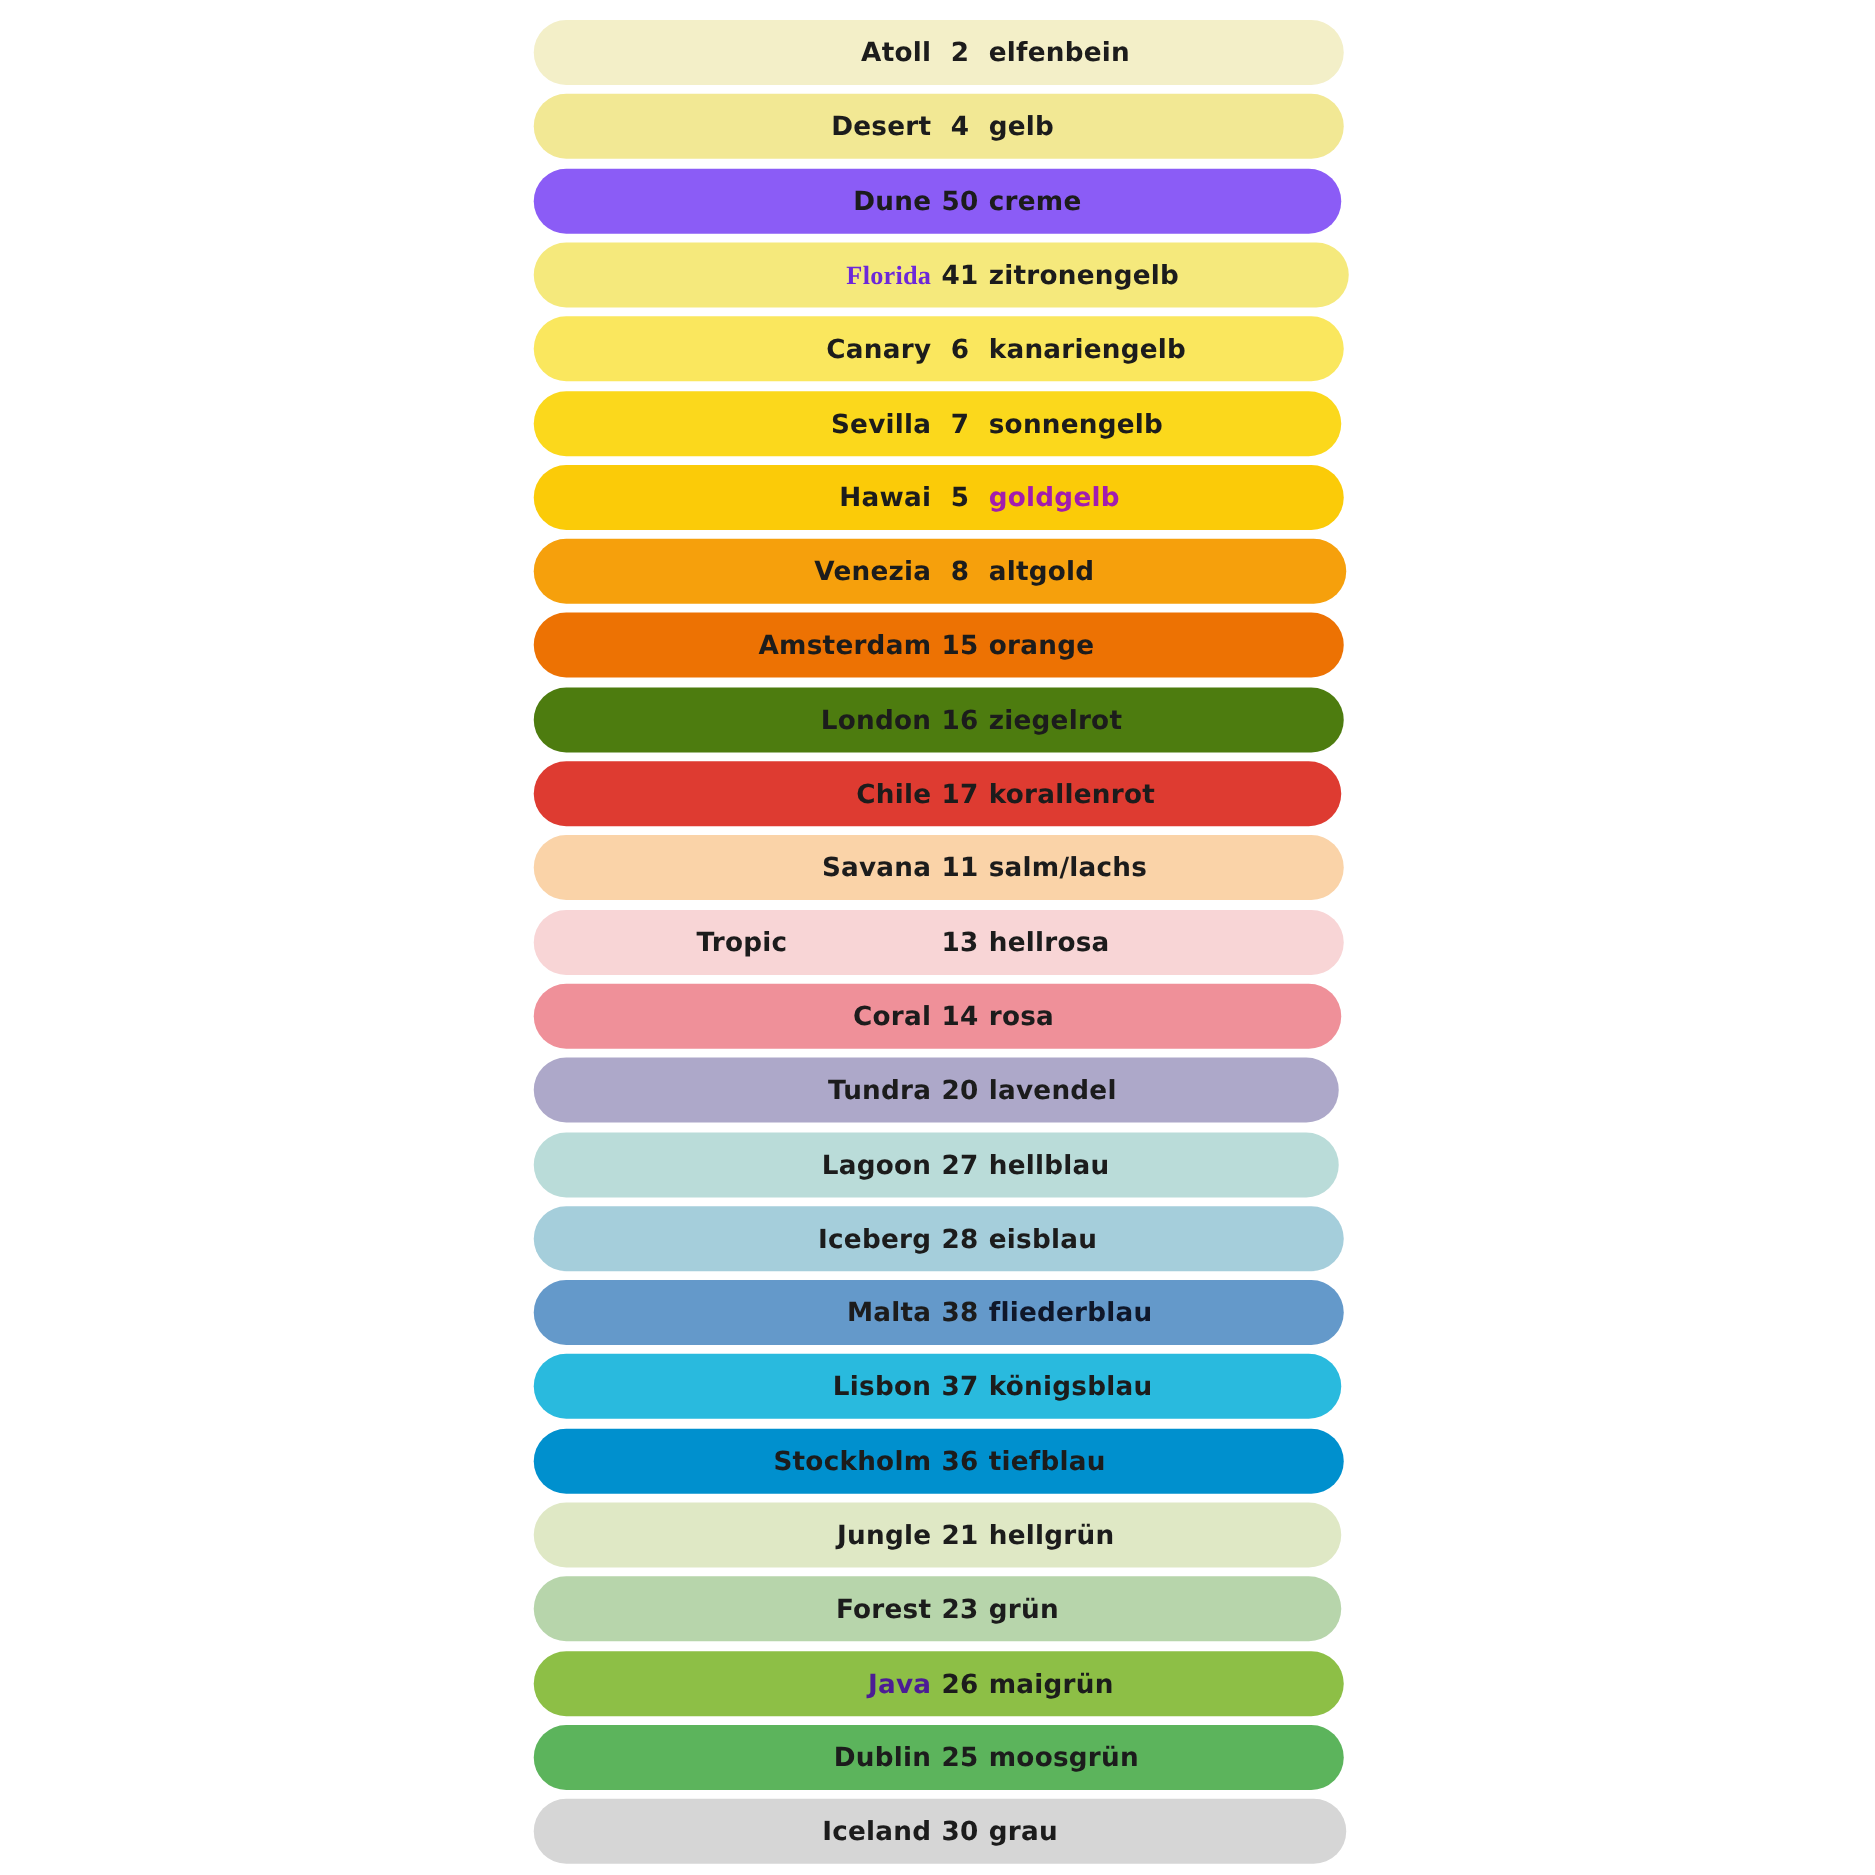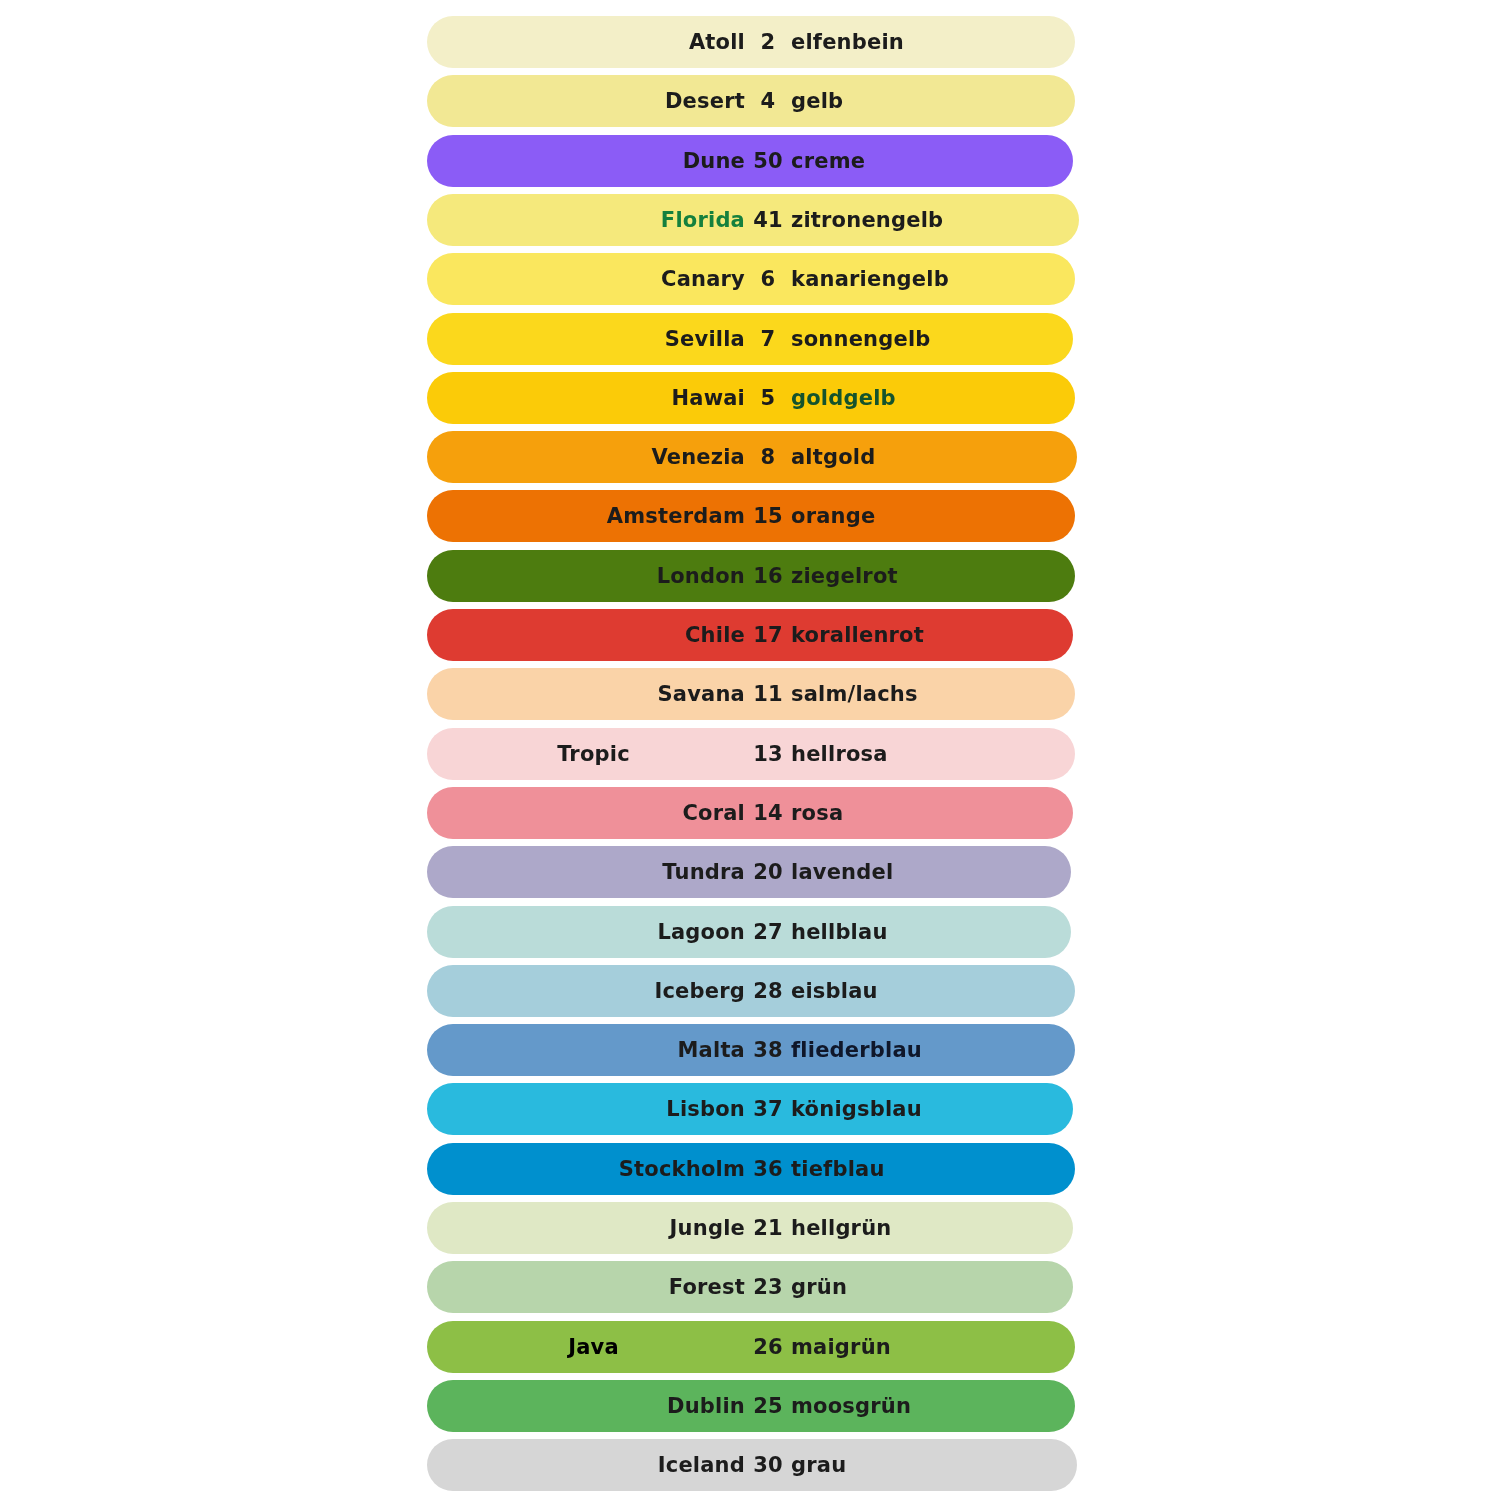--- a/index.html
+++ b/index.html
@@ -85,21 +85,21 @@
     </div>
     <div class="swatch-row" style="top: 134.6px; width: 646px; height: 52px; border-radius: 26px; background: #8b5cf6;">
       <div class="swatch-label-group">
         <span class="swatch-text col-name" style="color: rgb(28, 28, 28);">Dune</span>
         <span class="swatch-text col-code" style="color: rgb(28, 28, 28);">50</span>
         <span class="swatch-text col-german" style="color: rgb(28, 28, 28);">creme</span>
       </div>
     </div>
     <div class="swatch-row" style="top: 193.9px; width: 652px; height: 52px; border-radius: 26px; background: rgb(245, 233, 124);">
       <div class="swatch-label-group">
-        <span class="swatch-text col-name" style="color: #15803d;">Florida</span>
+        <span class="swatch-text col-name" style="color: #6d28d9; font-family: Liberation Serif, serif;">Florida</span>
         <span class="swatch-text col-code" style="color: rgb(28, 28, 28);">41</span>
         <span class="swatch-text col-german" style="color: rgb(28, 28, 28);">zitronengelb</span>
       </div>
     </div>
     <div class="swatch-row" style="top: 253.2px; width: 648px; height: 52px; border-radius: 26px; background: rgb(250, 231, 94);">
       <div class="swatch-label-group">
         <span class="swatch-text col-name" style="color: rgb(28, 28, 28);">Canary</span>
         <span class="swatch-text col-code" style="color: rgb(28, 28, 28);">6</span>
         <span class="swatch-text col-german" style="color: rgb(28, 28, 28);">kanariengelb</span>
       </div>
@@ -108,21 +108,21 @@
       <div class="swatch-label-group">
         <span class="swatch-text col-name" style="color: rgb(28, 28, 28);">Sevilla</span>
         <span class="swatch-text col-code" style="color: rgb(28, 28, 28);">7</span>
         <span class="swatch-text col-german" style="color: rgb(28, 28, 28);">sonnengelb</span>
       </div>
     </div>
     <div class="swatch-row" style="top: 371.8px; width: 648px; height: 52px; border-radius: 26px; background: rgb(251, 203, 8);">
       <div class="swatch-label-group">
         <span class="swatch-text col-name" style="color: rgb(28, 28, 28);">Hawai</span>
         <span class="swatch-text col-code" style="color: rgb(28, 28, 28);">5</span>
-        <span class="swatch-text col-german" style="color: #14532d;">goldgelb</span>
+        <span class="swatch-text col-german" style="color: #a21caf;">goldgelb</span>
       </div>
     </div>
     <div class="swatch-row" style="top: 431.1px; width: 650px; height: 52px; border-radius: 26px; background: rgb(246, 160, 12);">
       <div class="swatch-label-group">
         <span class="swatch-text col-name" style="color: rgb(28, 28, 28);">Venezia</span>
         <span class="swatch-text col-code" style="color: rgb(28, 28, 28);">8</span>
         <span class="swatch-text col-german" style="color: rgb(28, 28, 28);">altgold</span>
       </div>
     </div>
     <div class="swatch-row" style="top: 490.4px; width: 648px; height: 52px; border-radius: 26px; background: rgb(237, 114, 3);">
@@ -218,21 +218,21 @@
     </div>
     <div class="swatch-row" style="top: 1261.3px; width: 646px; height: 52px; border-radius: 26px; background: rgb(183, 213, 171);">
       <div class="swatch-label-group">
         <span class="swatch-text col-name" style="color: rgb(28, 28, 28);">Forest</span>
         <span class="swatch-text col-code" style="color: rgb(28, 28, 28);">23</span>
         <span class="swatch-text col-german" style="color: rgb(28, 28, 28);">grün</span>
       </div>
     </div>
     <div class="swatch-row" style="top: 1320.6px; width: 648px; height: 52px; border-radius: 26px; background: rgb(141, 191, 70);">
       <div class="swatch-label-group">
-        <span class="swatch-text col-name" style="color: #000000; text-align: center;">Java</span>
+        <span class="swatch-text col-name" style="color: #4c1d95;">Java</span>
         <span class="swatch-text col-code" style="color: rgb(28, 28, 28);">26</span>
         <span class="swatch-text col-german" style="color: rgb(28, 28, 28);">maigrün</span>
       </div>
     </div>
     <div class="swatch-row" style="top: 1379.9px; width: 648px; height: 52px; border-radius: 26px; background: rgb(92, 180, 92);">
       <div class="swatch-label-group">
         <span class="swatch-text col-name" style="color: rgb(28, 28, 28);">Dublin</span>
         <span class="swatch-text col-code" style="color: rgb(28, 28, 28);">25</span>
         <span class="swatch-text col-german" style="color: rgb(28, 28, 28);">moosgrün</span>
       </div>

